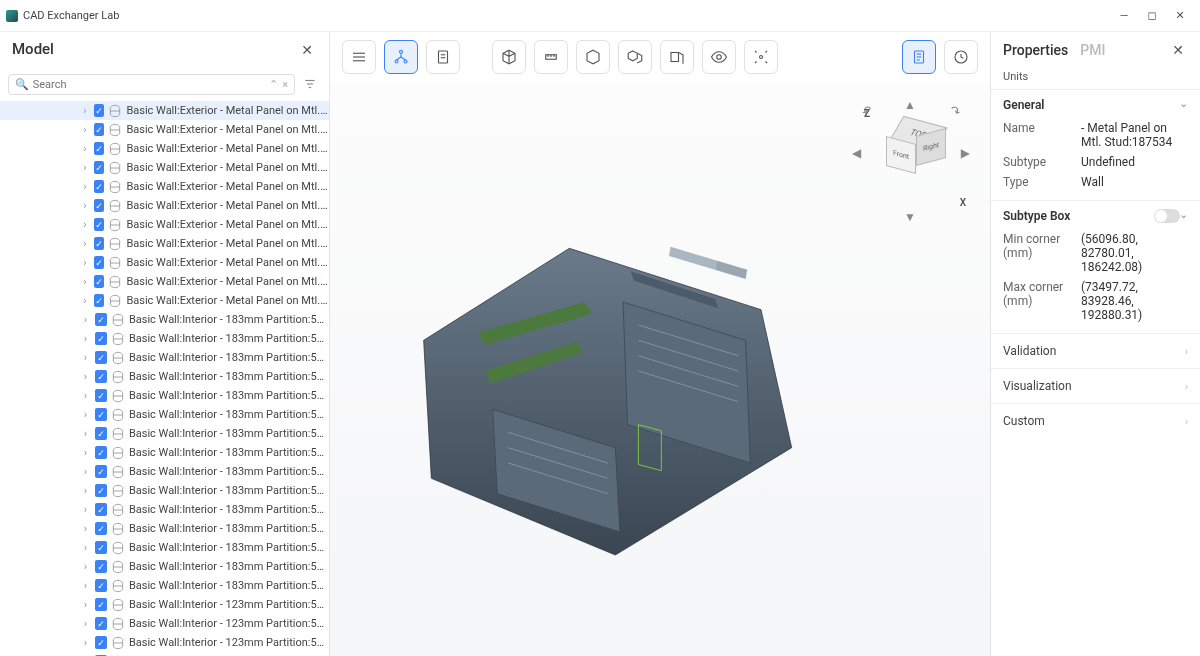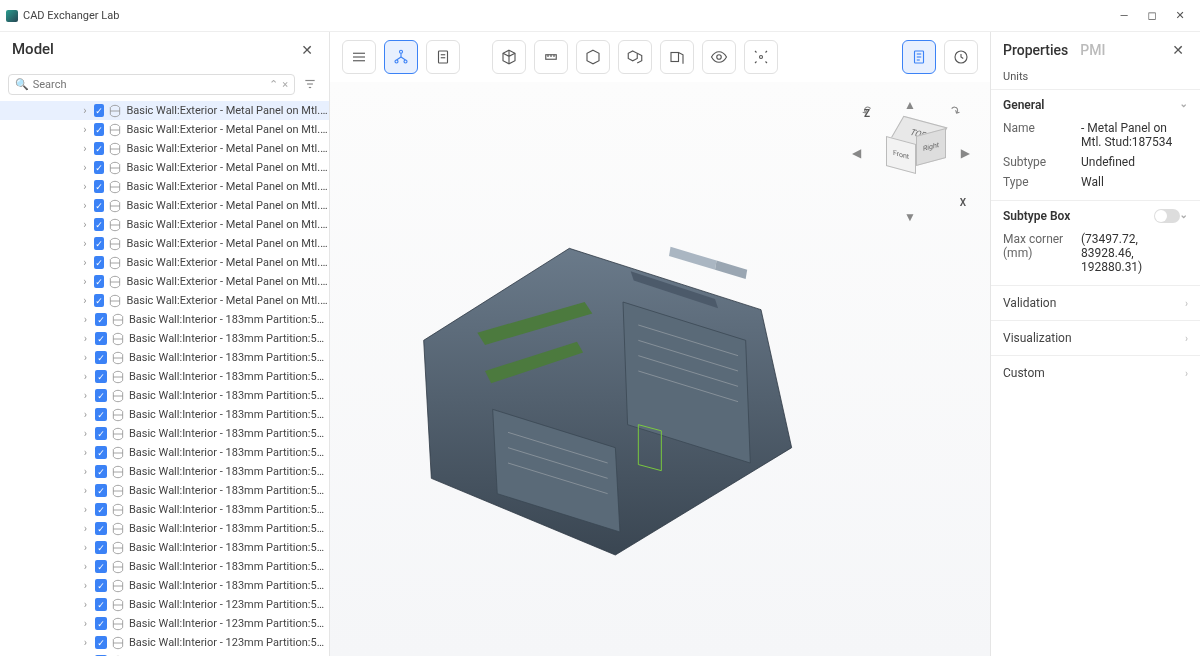--- a/index.html
+++ b/index.html
@@ -575,20 +575,24 @@
         </div>
     </div>
     <div class="sect">
       <div class="sect-head">
           <span>Subtype Box</span>
           <span class="spacer"></span>
           <span class="tog"></span>
           <span class="caret">⌄</span>
         </div>
       <div class="kv">
+          <span class="k">Min corner (mm)</span>
+          <span class="v">(56096.80, 82780.01, 186242.08)</span>
+        </div>
+      <div class="kv">
           <span class="k">Max corner (mm)</span>
           <span class="v">(73497.72, 83928.46, 192880.31)</span>
         </div>
     </div>
     <div class="sect-collapsed">
         <span>Validation</span>
         <span class="spacer"></span>
         <span class="caret">›</span>
       </div>
     <div class="sect-collapsed">

